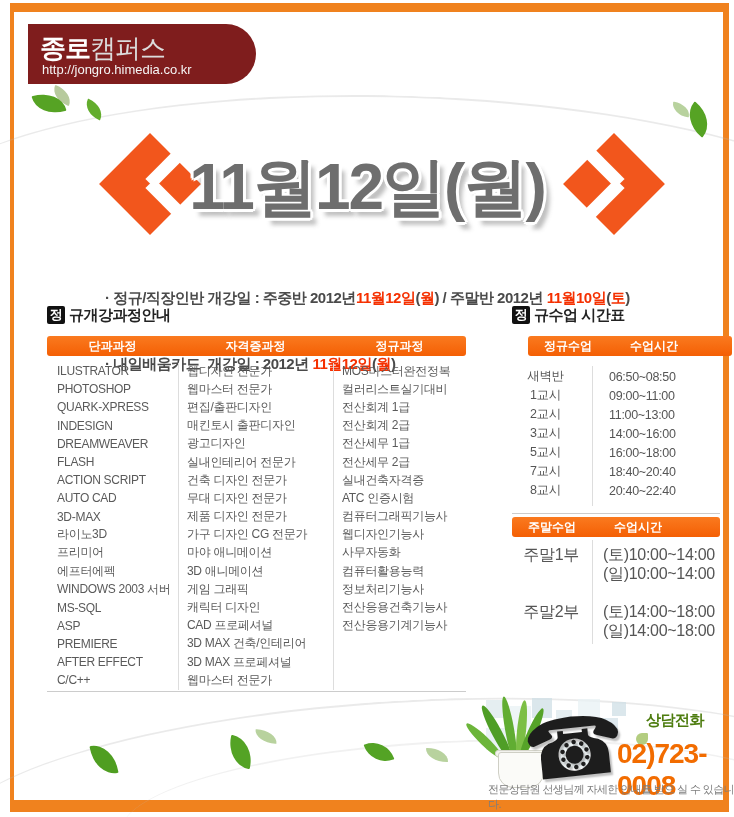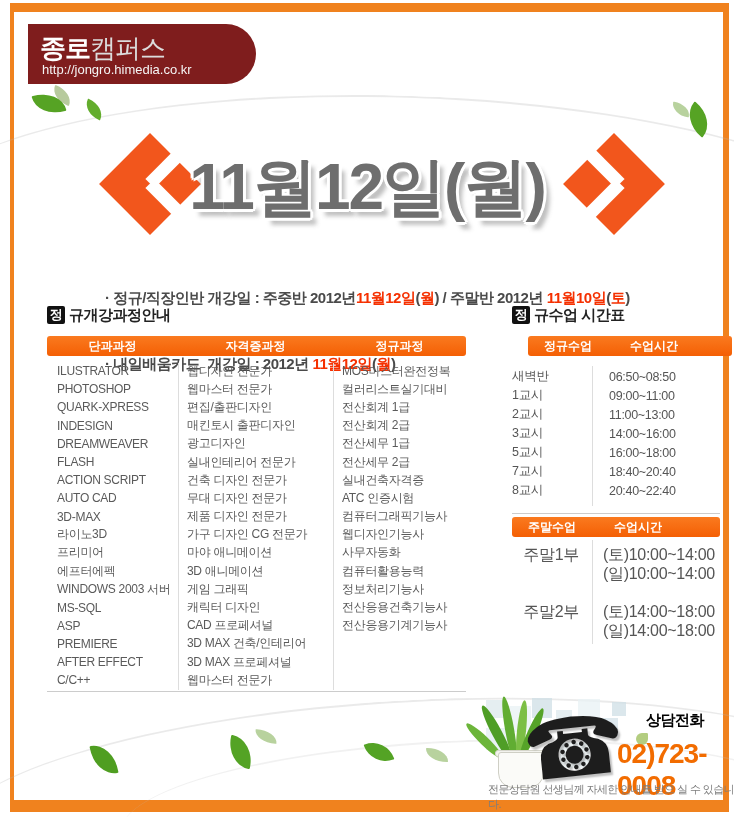--- a/index.html
+++ b/index.html
@@ -76,21 +76,21 @@
   .vline{position:absolute;width:1px;background:#ddd;}
   .vl-a{left:178px;top:363px;height:327px;}
   .vl-b{left:333px;top:363px;height:327px;}
   .hline{position:absolute;height:1px;background:#ccc;}
   .hl-lbot{left:47px;top:691px;width:419px;}
 
   
   .rbody{position:absolute;left:512px;top:367px;width:208px;}
   .rbody .tr{display:grid;grid-template-columns:80px 128px;height:19px;align-items:center;}
   .rbody .td{font-size:12.5px;color:#555;letter-spacing:-0.3px;}
-  .rbody .c0{text-align:left;padding-right:13px;}
+  .rbody .c0{text-align:center;padding-right:13px;}
   .rbody .c1{padding-left:17px;}
   .vl-r1{left:592px;top:366px;height:140px;}
   .hl-rdiv{left:512px;top:513px;width:208px;}
   .wkbody{position:absolute;left:512px;top:545px;width:208px;}
   .wkbody .tr{display:grid;grid-template-columns:80px 128px;margin-bottom:19px;}
   .wkbody .td{font-size:16px;color:#555;letter-spacing:-0.3px;line-height:19px;}
   .wkbody .c0{grid-row:1 / span 2;text-align:right;padding-right:13px;align-self:start;}
   .wkbody .c1,.wkbody .c2{grid-column:2;padding-left:11px;}
   .vl-r2{left:592px;top:540px;height:104px;}
 
@@ -98,21 +98,21 @@
   .sq{position:absolute;opacity:.75;}
   .plant-blade{position:absolute;border-radius:50%;}
   .pot{position:absolute;left:498px;top:752px;width:46px;height:36px;background:#fbfbf8;
        border:1px solid #cfcfc5;border-radius:3px 3px 15px 15px;box-sizing:border-box;}
   .pot-rim{position:absolute;left:495px;top:750px;width:52px;height:7px;background:#f3f3ee;
        border:1px solid #d6d6cc;border-radius:3px;box-sizing:border-box;}
   .phone-glyph{position:absolute;left:523px;top:700px;font-size:82px;color:#1d1d1d;
        font-family:"DejaVu Sans",sans-serif;transform:rotate(-6deg);text-shadow:2px 3px 2px rgba(0,0,0,.25);}
   .leaf-dot{position:absolute;left:636px;top:733px;width:12px;height:12px;border-radius:50% 10% 50% 50%;
        background:#a6c46a;opacity:.85;}
-  .consult-label{position:absolute;left:646px;top:711px;font-size:15px;font-weight:bold;color:#000000;letter-spacing:-0.5px;}
+  .consult-label{position:absolute;left:646px;top:711px;font-size:15px;font-weight:bold;color:#4d7c0f;letter-spacing:-0.5px;}
   .consult-phone{position:absolute;left:617px;top:738px;font-size:28px;font-weight:bold;color:#f26c00;letter-spacing:-1px;}
   .consult-note{position:absolute;left:488px;top:782px;font-size:11px;color:#7d7d7d;letter-spacing:-0.6px;}
 </style>
 </head>
 <body>
 
 <div class="page">
 
   <div class="frame-top"></div>
   <div class="frame-left"></div>

